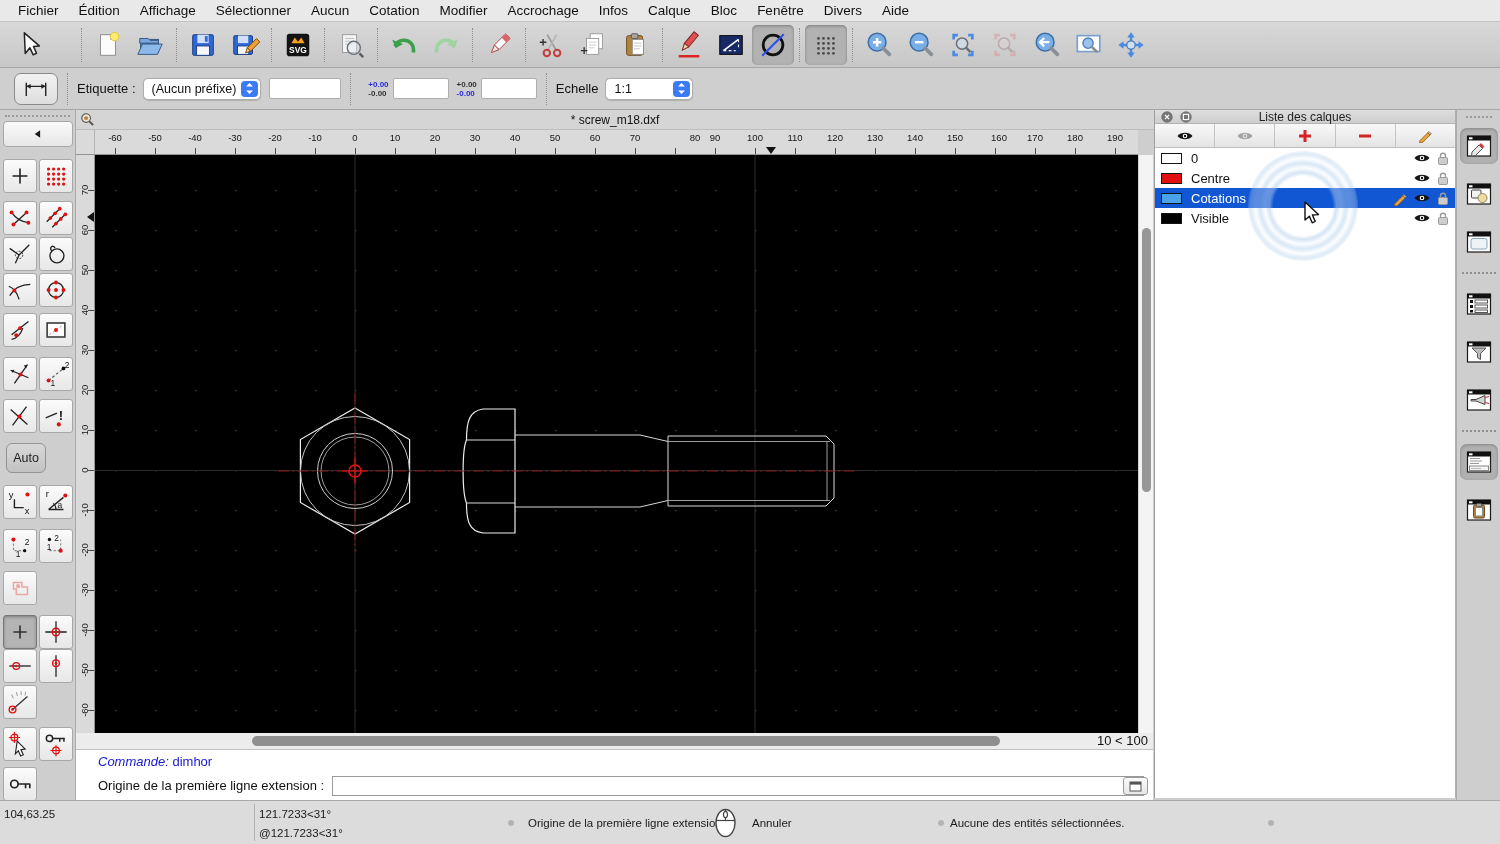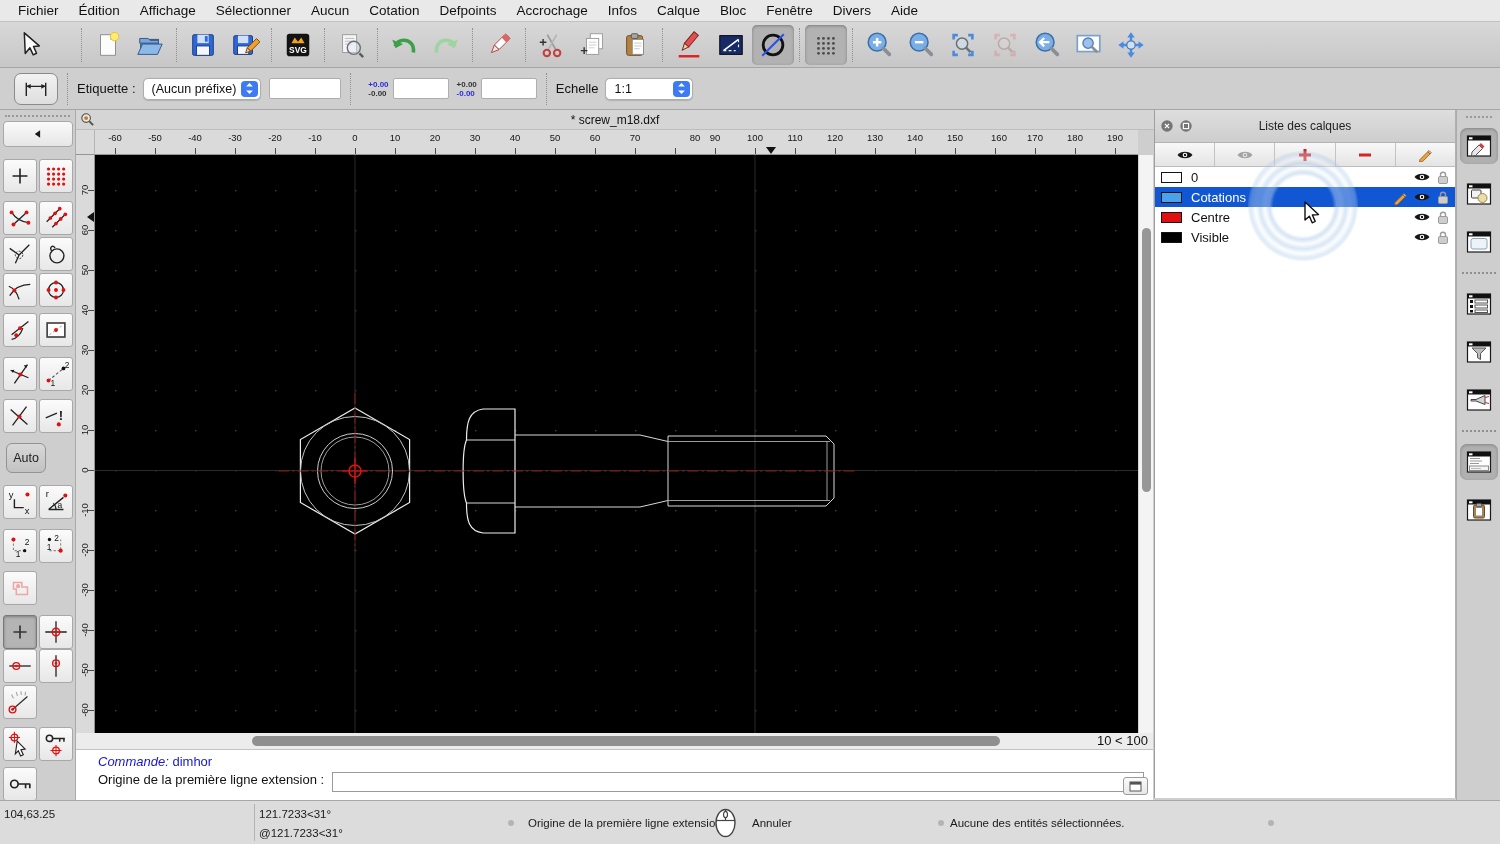--- a/index.html
+++ b/index.html
@@ -59,27 +59,27 @@
   .vscroll{position:absolute;left:1138px;top:155px;width:15px;height:578px;background:#f4f4f4;border-left:1px solid #d2d2d2}
   .vthumb{position:absolute;left:3px;width:9px;top:73px;height:264px;background:#979797;border-radius:5px}
   .bottomrow{position:absolute;left:76px;top:733px;width:1077px;height:16px;background:#ececec}
   .hthumb{position:absolute;left:176px;top:3px;width:748px;height:10px;background:#8f8f8f;border-radius:5px}
   .zoom-info{position:absolute;right:5px;top:0;font-size:13px;line-height:16px;color:#111}
 
   
   .command{position:absolute;left:76px;top:749px;width:1077px;height:51px;background:#fff;border-top:1px solid #c2c2c2}
   .cmd-history{height:22px;padding:4px 0 0 22px;font-size:13px;color:#1717cf}
   .cmd-history .it{font-style:italic}
-  .cmd-prompt{height:27px;display:flex;padding-left:22px;font-size:13px}
+  .cmd-prompt{height:27px;display:flex;align-items:center;padding-left:22px;font-size:13px}
   .cmd-input{margin-left:8px;width:812px;height:20px;border:1px solid #9a9a9a;background:#fff}
   .cmd-detach{position:absolute;right:5px;bottom:5px;width:25px;height:18px;border:1px solid #9a9a9a;background:linear-gradient(#fafafa,#e8e8e8);border-radius:3px;display:flex;align-items:center;justify-content:center}
 
   
   .layerpanel{position:absolute;left:1154px;top:110px;width:302px;height:688px;background:#fff;border-left:1px solid #9e9e9e;border-right:1px solid #b0b0b0}
-  .lp-title{position:relative;height:33px;background:linear-gradient(#dedede,#cecece);border-bottom:1px solid #b3b3b3;display:flex;align-items:center;padding-left:5px;gap:5px}
+  .lp-title{position:relative;height:14px;background:linear-gradient(#dedede,#cecece);border-bottom:1px solid #b3b3b3;display:flex;align-items:center;padding-left:5px;gap:5px}
   .lp-title-text{position:absolute;left:0;right:0;text-align:center;font-size:12px;color:#222}
   .lp-btnrow{height:24px;display:flex;border-bottom:1px solid #bdbdbd}
   .lp-cell{flex:1;display:flex;align-items:center;justify-content:center;background:linear-gradient(#f8f8f8,#e4e4e4);border-right:1px solid #c3c3c3}
   .lp-cell:last-child{border-right:none}
   .lp-row{height:20px;display:flex;align-items:center;padding-left:6px;font-size:13px;position:relative}
   .lp-row.selected{background:#1157d3;color:#fff}
   .swatch{width:21px;height:11px;border:1px solid #141414;margin-right:9px;flex:none}
   .lp-icons{position:absolute;right:5px;top:0;height:20px;display:flex;gap:5px;align-items:center}
 
   
@@ -112,21 +112,21 @@
 
 <div id="app">
 
   <div class="menu-bar">
       <div class="menu-item">Fichier</div>
       <div class="menu-item">Édition</div>
       <div class="menu-item">Affichage</div>
       <div class="menu-item">Sélectionner</div>
       <div class="menu-item">Aucun</div>
       <div class="menu-item">Cotation</div>
-      <div class="menu-item">Defpoints</div>
+      <div class="menu-item">Modifier</div>
       <div class="menu-item">Accrochage</div>
       <div class="menu-item">Infos</div>
       <div class="menu-item">Calque</div>
       <div class="menu-item">Bloc</div>
       <div class="menu-item">Fenêtre</div>
       <div class="menu-item">Divers</div>
       <div class="menu-item">Aide</div>
     </div>
 
   <div class="toolbar">
@@ -1002,49 +1002,49 @@
               </svg>
             </span>
             <span>
               <svg width="14" height="15" viewBox="0 0 14 15">
                 <rect x="2.5" y="6.5" width="9" height="7" rx="1.3" fill="#cdcdcd" stroke="#9b9b9b"></rect>
                 <path d="M4.5 6.5V4.8a2.5 2.5 0 0 1 5 0v1.7" fill="none" stroke="#9b9b9b" stroke-width="1.4"></path>
               </svg>
             </span>
           </span>
         </div>
+        <div class="lp-row">
+          <span class="swatch" style="background:#e01010"></span>
+          <span>Centre</span>
+          <span class="lp-icons">
+            <span>
+              <svg width="18" height="14" viewBox="0 0 18 14">
+                <path d="M1.5 7C5 2.7 13 2.7 16.5 7 13 11.3 5 11.3 1.5 7z" fill="#141414"></path>
+                <circle cx="9" cy="7" r="2.3" fill="#fff"></circle>
+                <circle cx="9" cy="7" r="1.2" fill="#141414"></circle>
+              </svg>
+            </span>
+            <span>
+              <svg width="14" height="15" viewBox="0 0 14 15">
+                <rect x="2.5" y="6.5" width="9" height="7" rx="1.3" fill="#cdcdcd" stroke="#9b9b9b"></rect>
+                <path d="M4.5 6.5V4.8a2.5 2.5 0 0 1 5 0v1.7" fill="none" stroke="#9b9b9b" stroke-width="1.4"></path>
+              </svg>
+            </span>
+          </span>
+        </div>
         <div class="lp-row selected">
           <span class="swatch" style="background:#4aa3e8"></span>
           <span>Cotations</span>
           <span class="lp-icons">
             <span>
               <svg width="15" height="15" viewBox="0 0 15 15">
                 <path d="M2 12.5L9.8 4.7l2.3 2.3L4.3 14.8 1.5 15z" fill="#e8a33d" stroke="#8a5a1a" stroke-width=".8"></path>
                 <path d="M9.8 4.7l1.2-1.2 2.3 2.3-1.2 1.2z" fill="#c9c9c9" stroke="#8a5a1a" stroke-width=".8"></path>
               </svg>
             </span>
-            <span>
-              <svg width="18" height="14" viewBox="0 0 18 14">
-                <path d="M1.5 7C5 2.7 13 2.7 16.5 7 13 11.3 5 11.3 1.5 7z" fill="#141414"></path>
-                <circle cx="9" cy="7" r="2.3" fill="#fff"></circle>
-                <circle cx="9" cy="7" r="1.2" fill="#141414"></circle>
-              </svg>
-            </span>
-            <span>
-              <svg width="14" height="15" viewBox="0 0 14 15">
-                <rect x="2.5" y="6.5" width="9" height="7" rx="1.3" fill="#cdcdcd" stroke="#9b9b9b"></rect>
-                <path d="M4.5 6.5V4.8a2.5 2.5 0 0 1 5 0v1.7" fill="none" stroke="#9b9b9b" stroke-width="1.4"></path>
-              </svg>
-            </span>
-          </span>
-        </div>
-        <div class="lp-row">
-          <span class="swatch" style="background:#e01010"></span>
-          <span>Centre</span>
-          <span class="lp-icons">
             <span>
               <svg width="18" height="14" viewBox="0 0 18 14">
                 <path d="M1.5 7C5 2.7 13 2.7 16.5 7 13 11.3 5 11.3 1.5 7z" fill="#141414"></path>
                 <circle cx="9" cy="7" r="2.3" fill="#fff"></circle>
                 <circle cx="9" cy="7" r="1.2" fill="#141414"></circle>
               </svg>
             </span>
             <span>
               <svg width="14" height="15" viewBox="0 0 14 15">
                 <rect x="2.5" y="6.5" width="9" height="7" rx="1.3" fill="#cdcdcd" stroke="#9b9b9b"></rect>

